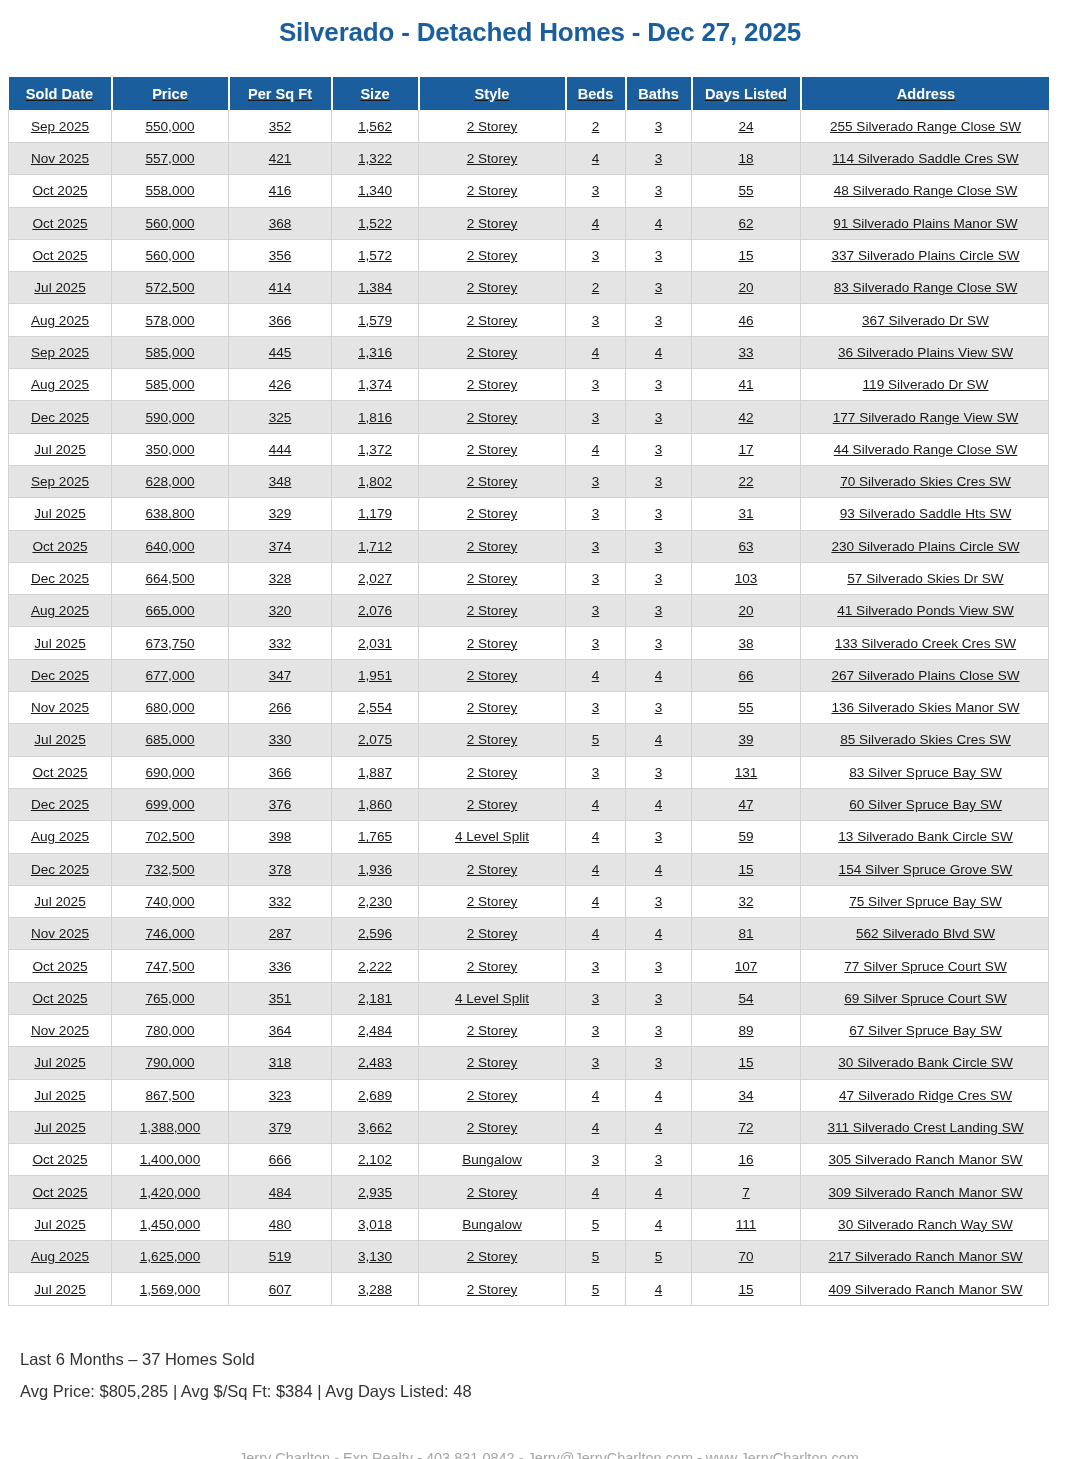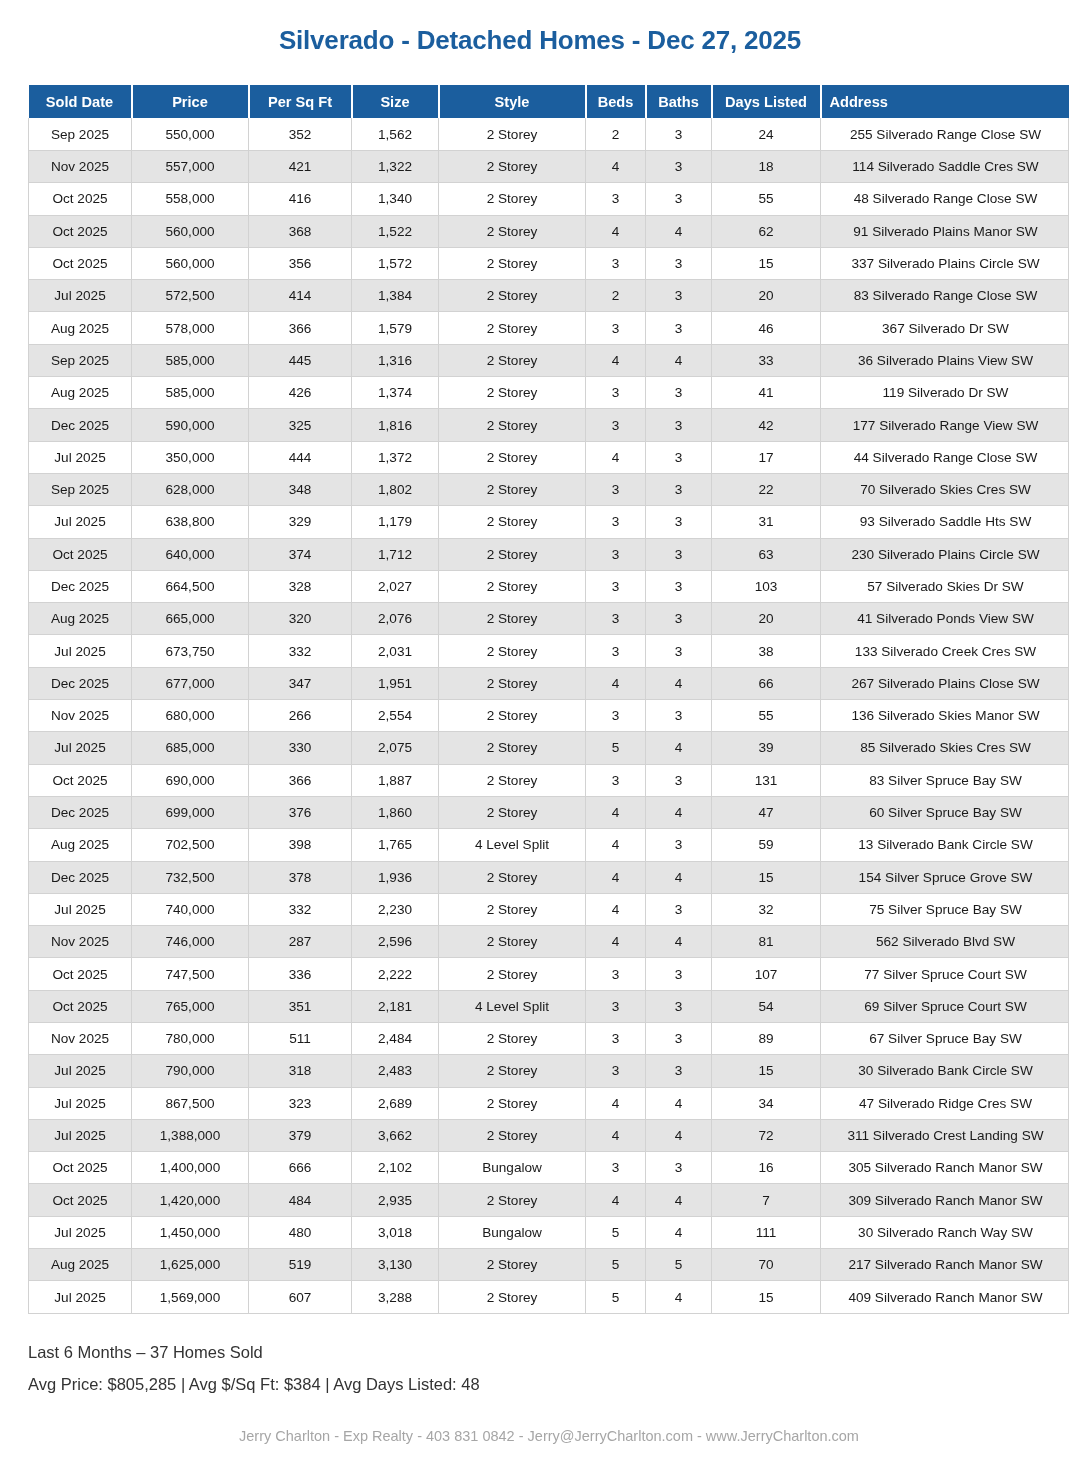--- a/index.html
+++ b/index.html
@@ -12,35 +12,36 @@
     height: 1459px;
     font-family: "Liberation Sans", sans-serif;
     color: #1a1a1a;
     -webkit-font-smoothing: antialiased;
   }
   .page {
     position: relative;
     width: 1080px;
     height: 1370px;
     box-sizing: border-box;
-    padding: 8px;
+    padding: 0;
   }
   .report-title {
     text-align: center;
     font-size: 26px;
     font-weight: bold;
     color: #1b5e9e;
     letter-spacing: -0.2px;
     padding-top: 17px;
     padding-bottom: 0;
     line-height: 1.2;
   }
   .table-wrap {
-    margin: 0 20px;
+    margin: 0 8px;
     padding-top: 29px;
+    text-decoration: underline;
   }
   table.sales {
     width: 1040px;
     border-collapse: collapse;
     table-layout: fixed;
     font-size: 13.6px;
   }
   table.sales thead th {
     background: #1b5e9e;
     color: #ffffff;
@@ -49,21 +50,21 @@
     height: 33px;
     padding: 0 6px;
     text-align: center;
     border-right: 2px solid #ffffff;
     box-sizing: border-box;
     white-space: nowrap;
     vertical-align: middle;
   }
   table.sales thead th:last-child {
     border-right: none;
-    text-align: left;
+    text-align: center;
     padding-left: 8px;
   }
   table.sales tbody td {
     height: 32.3px;
     padding: 0 6px;
     text-align: center;
     border: 1px solid #d2d2d2;
     border-top: none;
     box-sizing: border-box;
     white-space: nowrap;
@@ -85,21 +86,21 @@
   col.c-price  { width: 117px; }
   col.c-psf    { width: 103px; }
   col.c-size   { width: 87px; }
   col.c-style  { width: 147px; }
   col.c-beds   { width: 60px; }
   col.c-baths  { width: 66px; }
   col.c-days   { width: 109px; }
   col.c-addr   { width: 248px; }
 
   .summary {
-    margin: 0 20px;
+    margin: 15px 20px;
     padding-top: 22px;
     font-size: 16.5px;
     color: #333333;
     line-height: 1.95;
   }
   .summary div { white-space: nowrap; }
 
   .footer {
     text-align: center;
     font-size: 14.5px;
@@ -447,21 +448,21 @@
             <td>2,181</td>
             <td>4 Level Split</td>
             <td>3</td>
             <td>3</td>
             <td>54</td>
             <td class="addr">69 Silver Spruce Court SW</td>
           </tr>
           <tr>
             <td>Nov 2025</td>
             <td>780,000</td>
-            <td>511</td>
+            <td>364</td>
             <td>2,484</td>
             <td>2 Storey</td>
             <td>3</td>
             <td>3</td>
             <td>89</td>
             <td class="addr">67 Silver Spruce Bay SW</td>
           </tr>
           <tr>
             <td>Jul 2025</td>
             <td>790,000</td>

